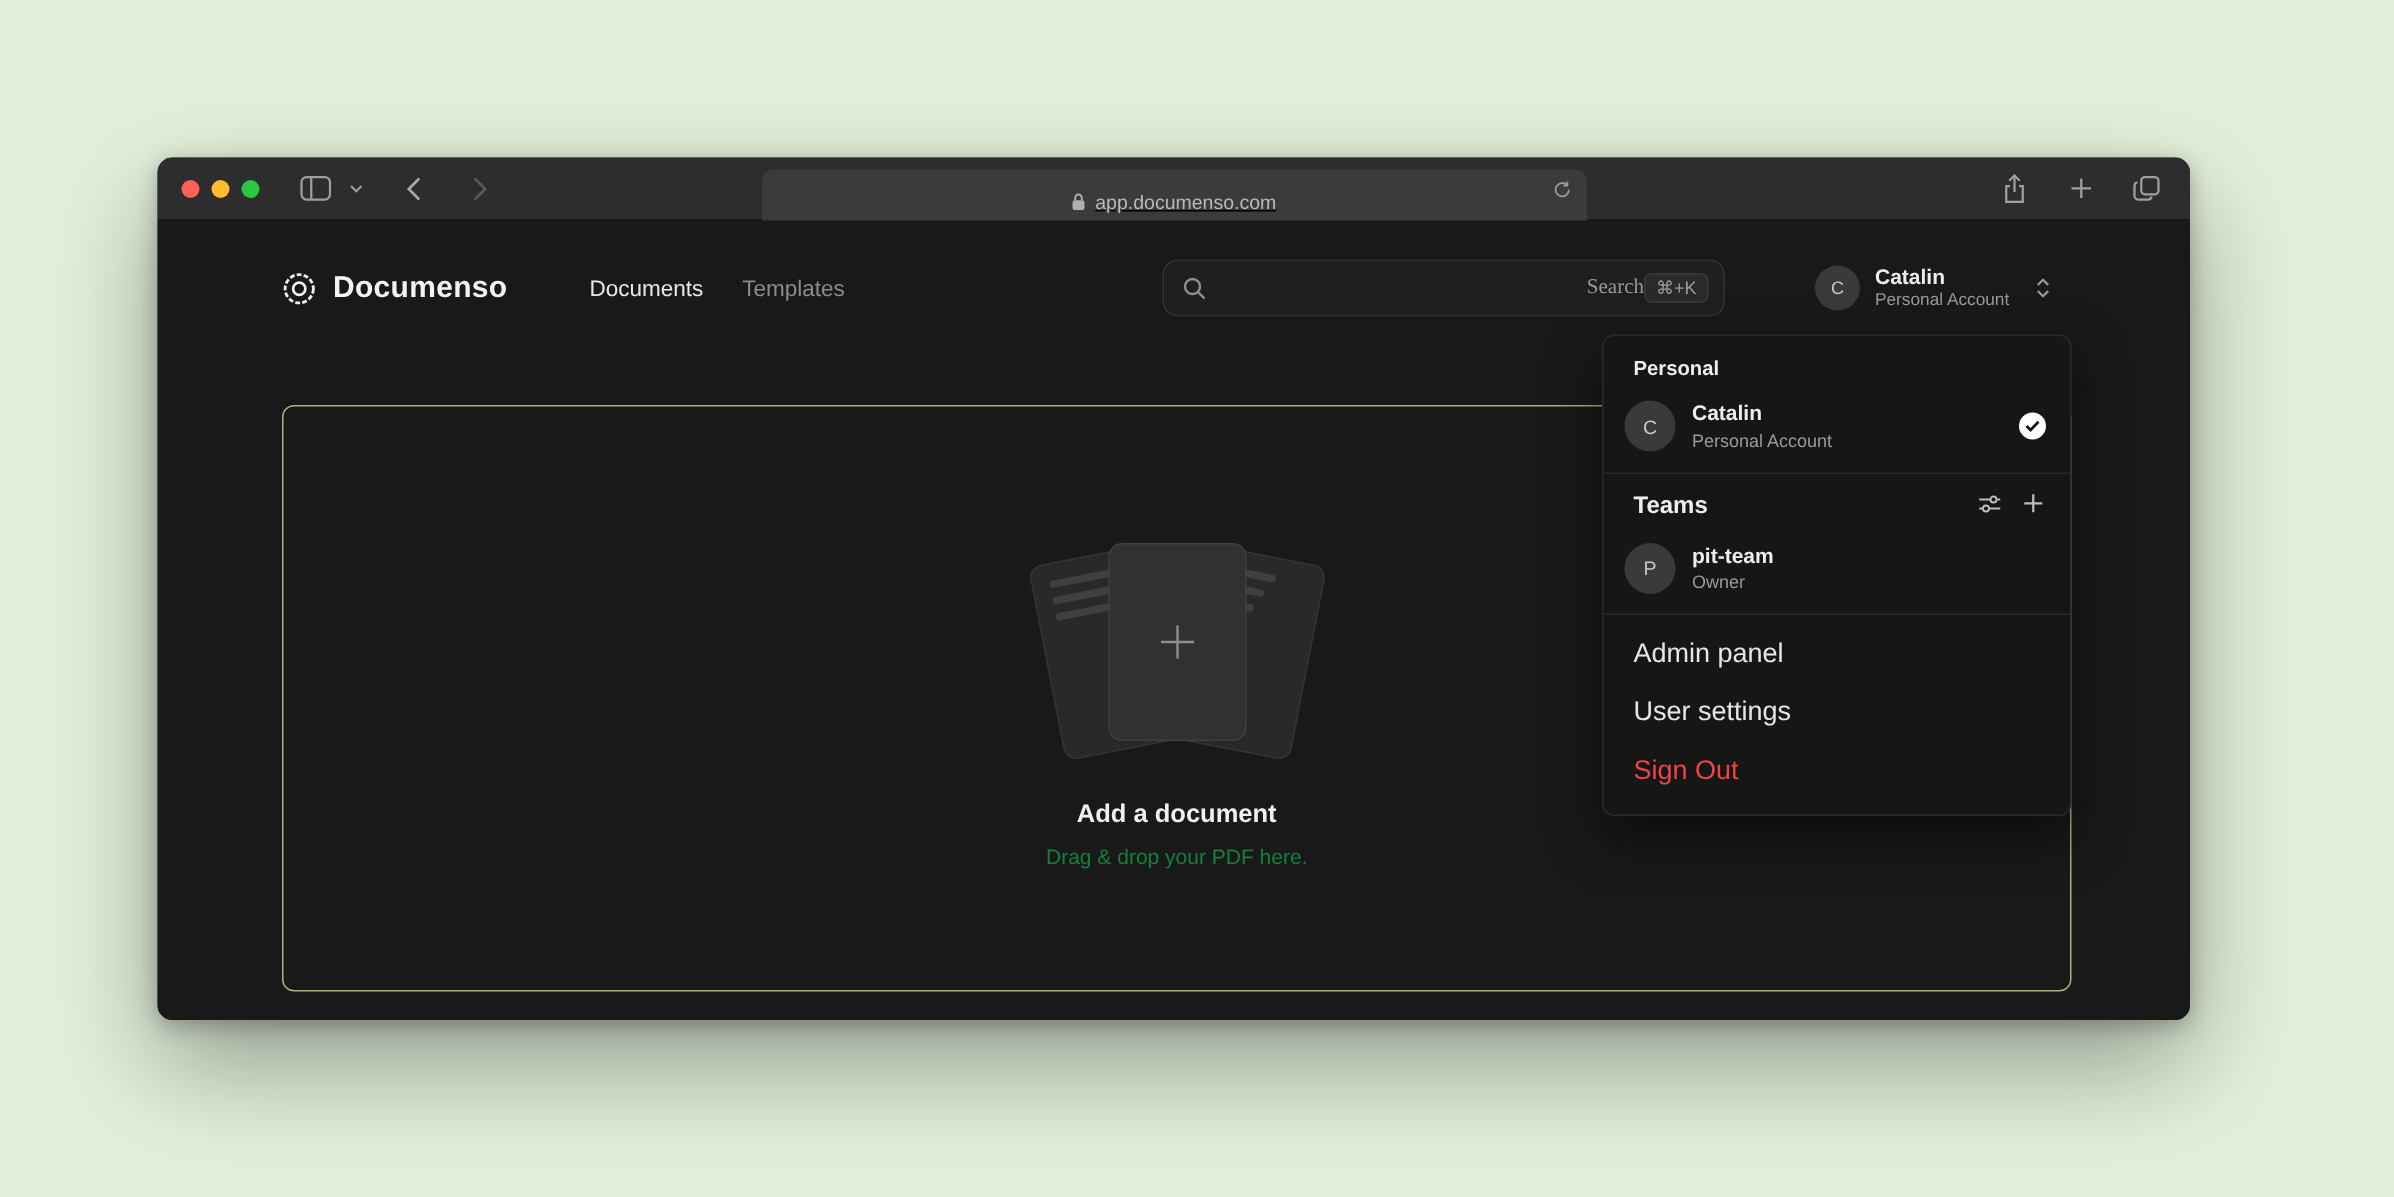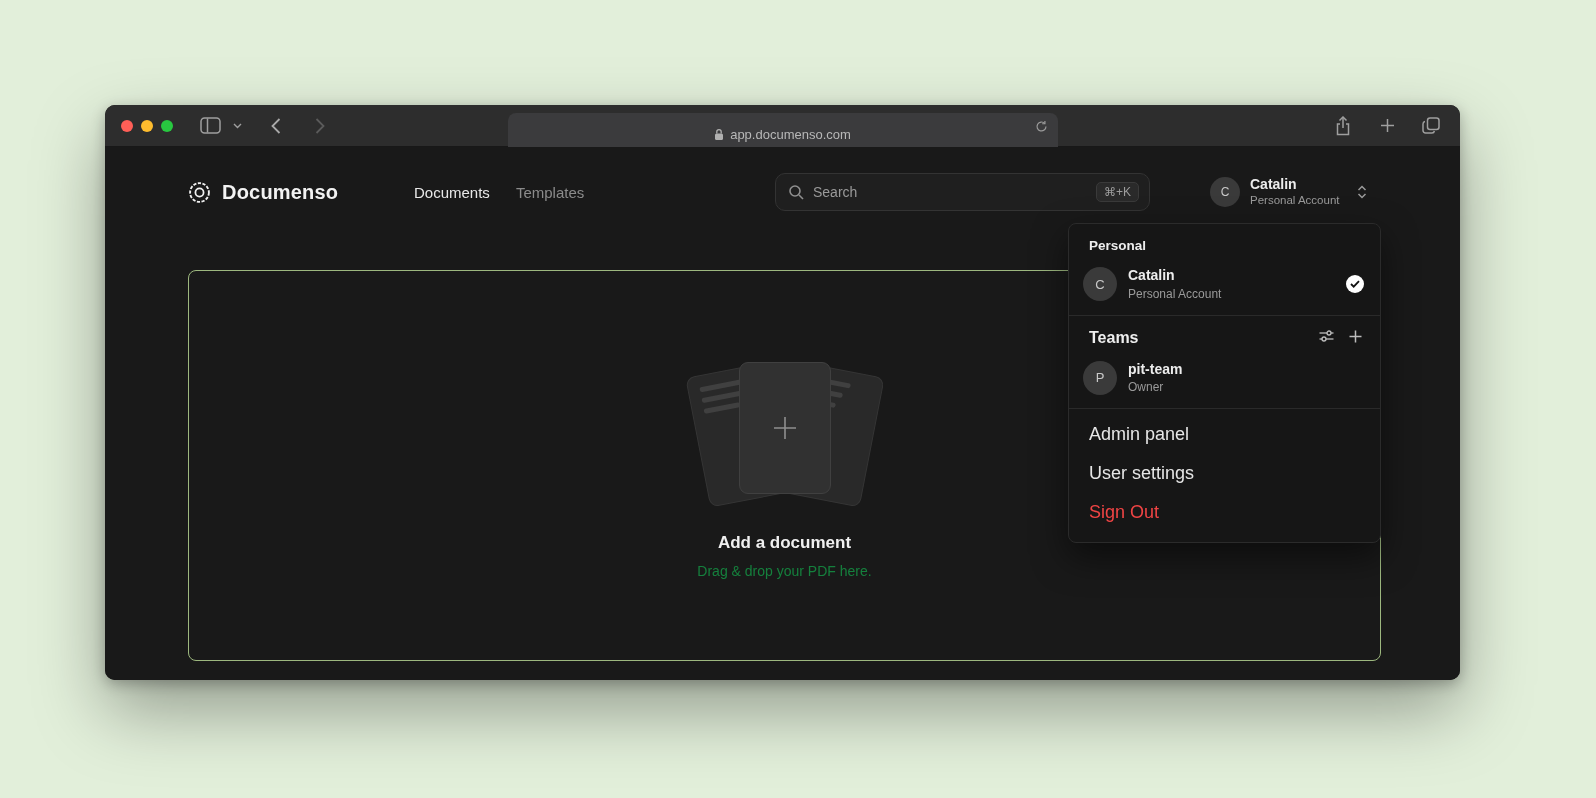--- a/index.html
+++ b/index.html
@@ -18,46 +18,47 @@
     height:42px; background:#2d2d2d; flex:0 0 auto; position:relative;
     display:flex; align-items:center; border-bottom:1px solid rgba(0,0,0,.45);
   }
   .traffic { display:flex; gap:8px; padding-left:16px; }
   .light { width:12px; height:12px; border-radius:50%; }
   .tb-group { display:flex; align-items:center; gap:22px; margin-left:26px; }
   .tb-icon { display:flex; align-items:center; justify-content:center; width:22px; height:22px; cursor:default; }
   .urlbar {
     position:absolute; left:50%; transform:translateX(-50%); top:8px;
     width:550px; height:42px; border-radius:8px; background:#3b3b3d;
-    display:flex; align-items:center; justify-content:center;
+    display:flex; align-items:center; justify-content:center;text-decoration:underline;
   }
   .urlbar .reload { position:absolute; right:7px; top:4px; }
   .url-text { color:#b8b8b8; font-size:13px; margin-left:6px; }
   .tb-right { margin-left:auto; display:flex; align-items:center; gap:22px; padding-right:18px; }
 
   
   .app { position:relative; flex:1; background:#191919; }
 
   .app-header { position:absolute; left:0; top:0; right:0; height:123px; }
   .brand { position:absolute; left:83px; top:26px; height:38px; display:flex; align-items:center; gap:11px; }
   .brand-name { color:#f2f2f2; font-size:20px; font-weight:700; letter-spacing:.2px; }
-  .nav { position:absolute; left:309px; top:26px; height:38px; display:flex; align-items:center; gap:26px; }
+  .nav { position:absolute; left:288px; top:26px; height:38px; display:flex; align-items:center; gap:26px; }
   .nav-item { font-size:15px; font-weight:500; cursor:pointer; }
   .nav-item.active { color:#e8e8e8; }
   .nav-item.inactive { color:#8b8b8b; }
 
   .searchbox {
     position:absolute; left:670px; top:26px; width:375px; height:38px;
     background:#1f1f1f; border:1px solid #333333; border-radius:10px;
     display:flex; align-items:center; padding:0 10px 0 12px;
   }
   .searchbox input {
     flex:1; background:transparent; border:none; outline:none;
     color:#86efac; font-size:14px; margin-left:9px;
-    font-family:Liberation Sans, sans-serif;
+    font-family:Liberation Serif, serif;
+    text-align:right;
   }
   .searchbox input::placeholder { color:#9a9a9a; }
   .kbd {
     background:#2a2a2a; border:1px solid #3a3a3a; color:#9d9d9d;
     font-size:12px; border-radius:5px; padding:3px 7px; line-height:1;
   }
 
   .account { position:absolute; left:1105px; top:26px; height:38px; display:flex; align-items:center; gap:10px; cursor:pointer; }
   .avatar { border-radius:50%; background:#3a3a3a; color:#c9c9c9; display:flex; align-items:center; justify-content:center; flex:0 0 auto; }
   .avatar.sm { width:30px; height:30px; font-size:12px; }

